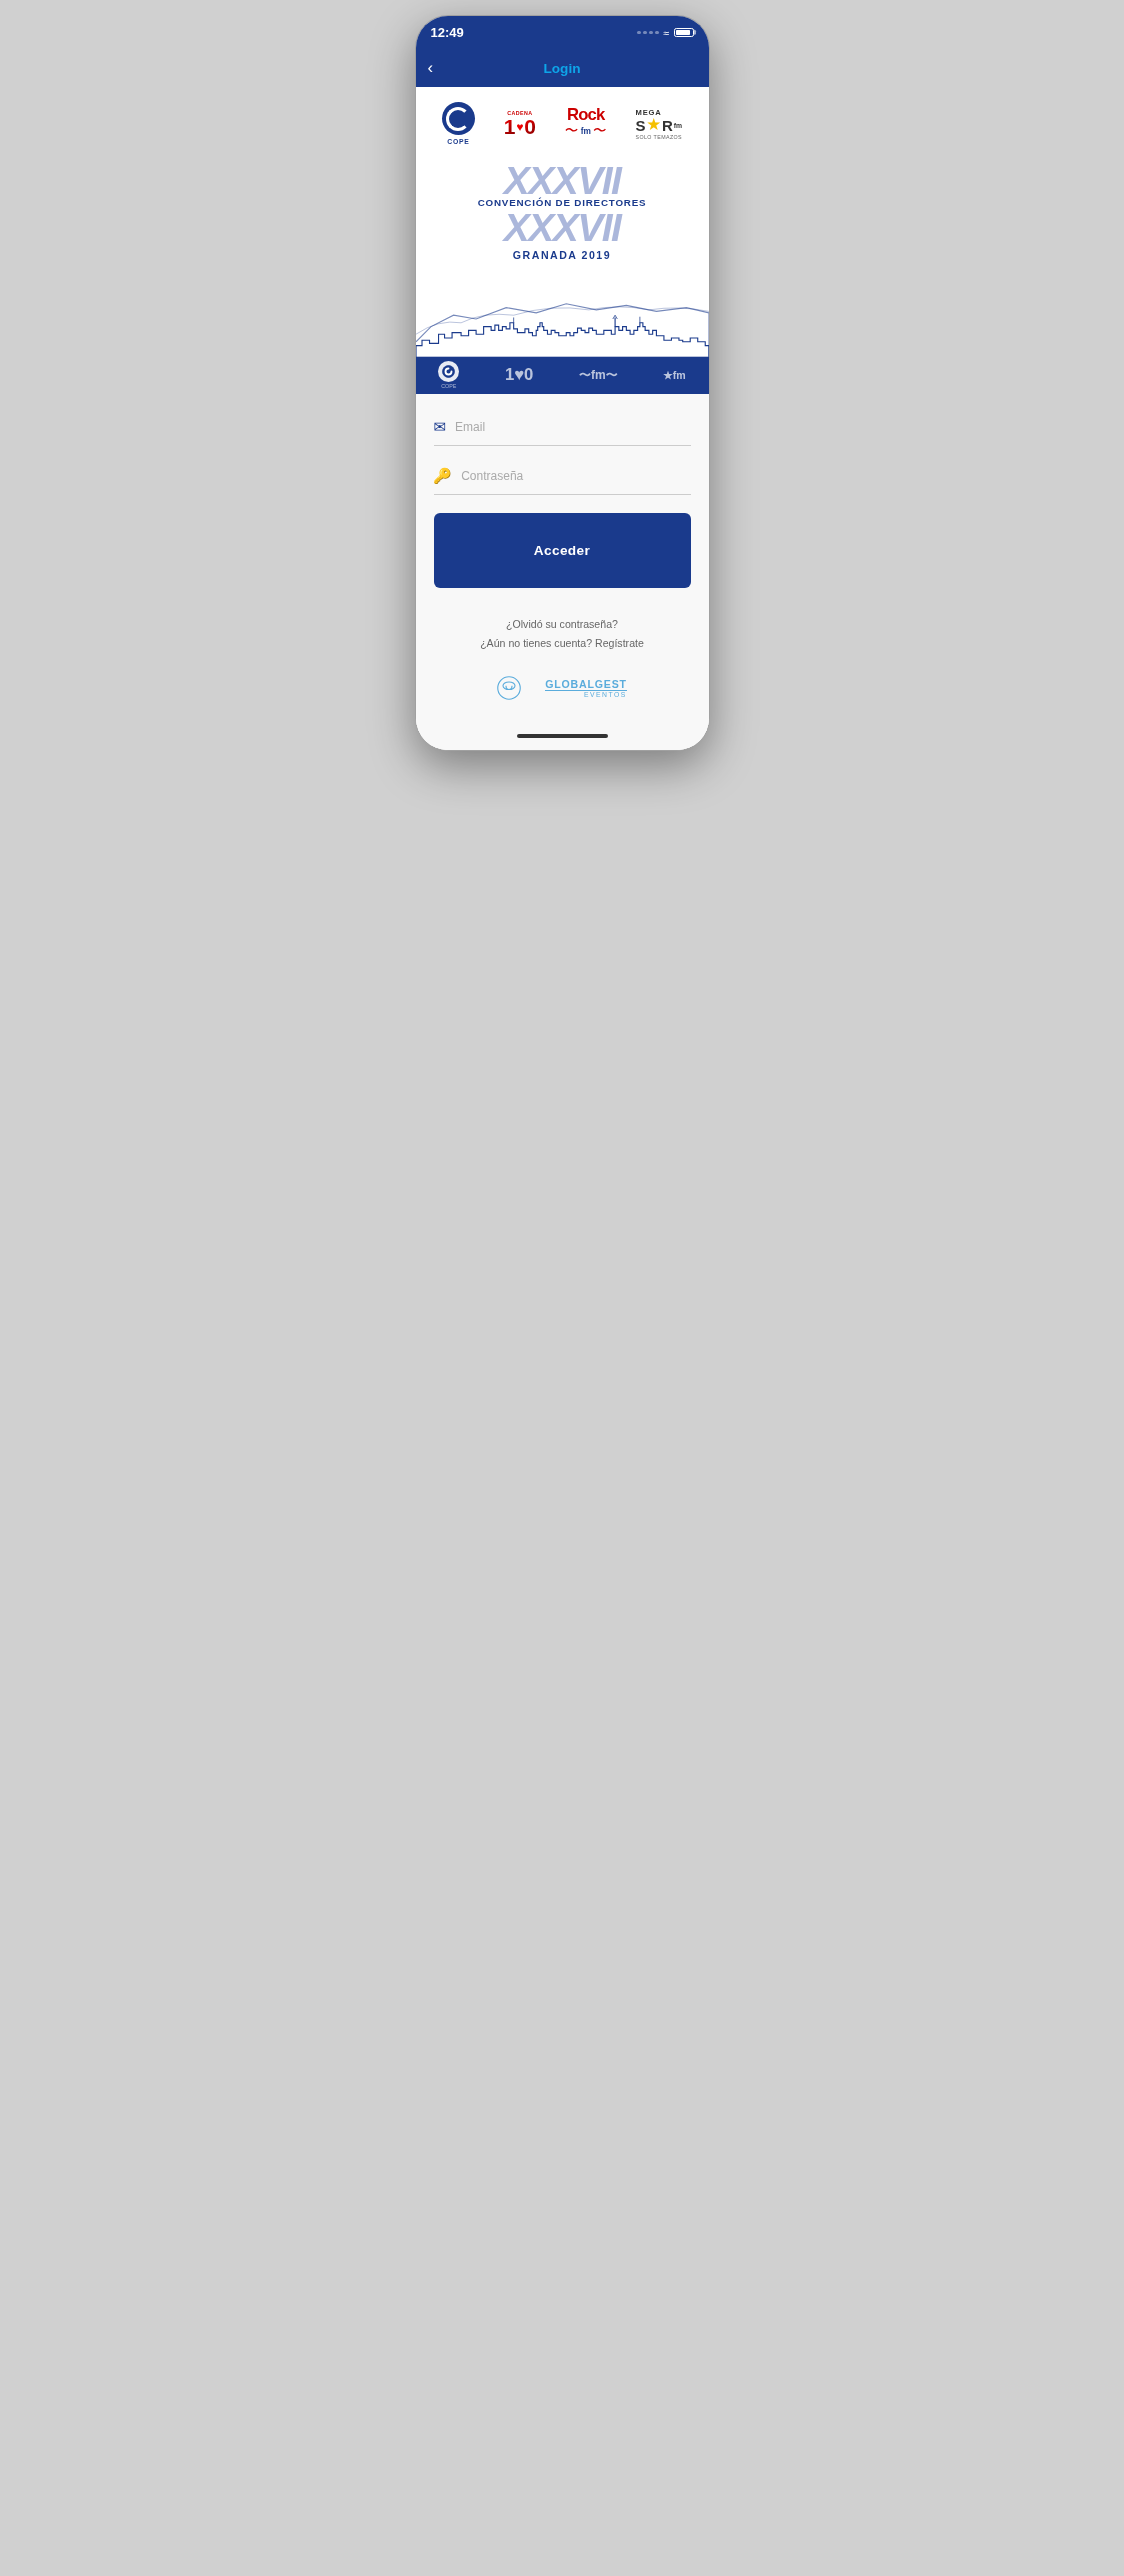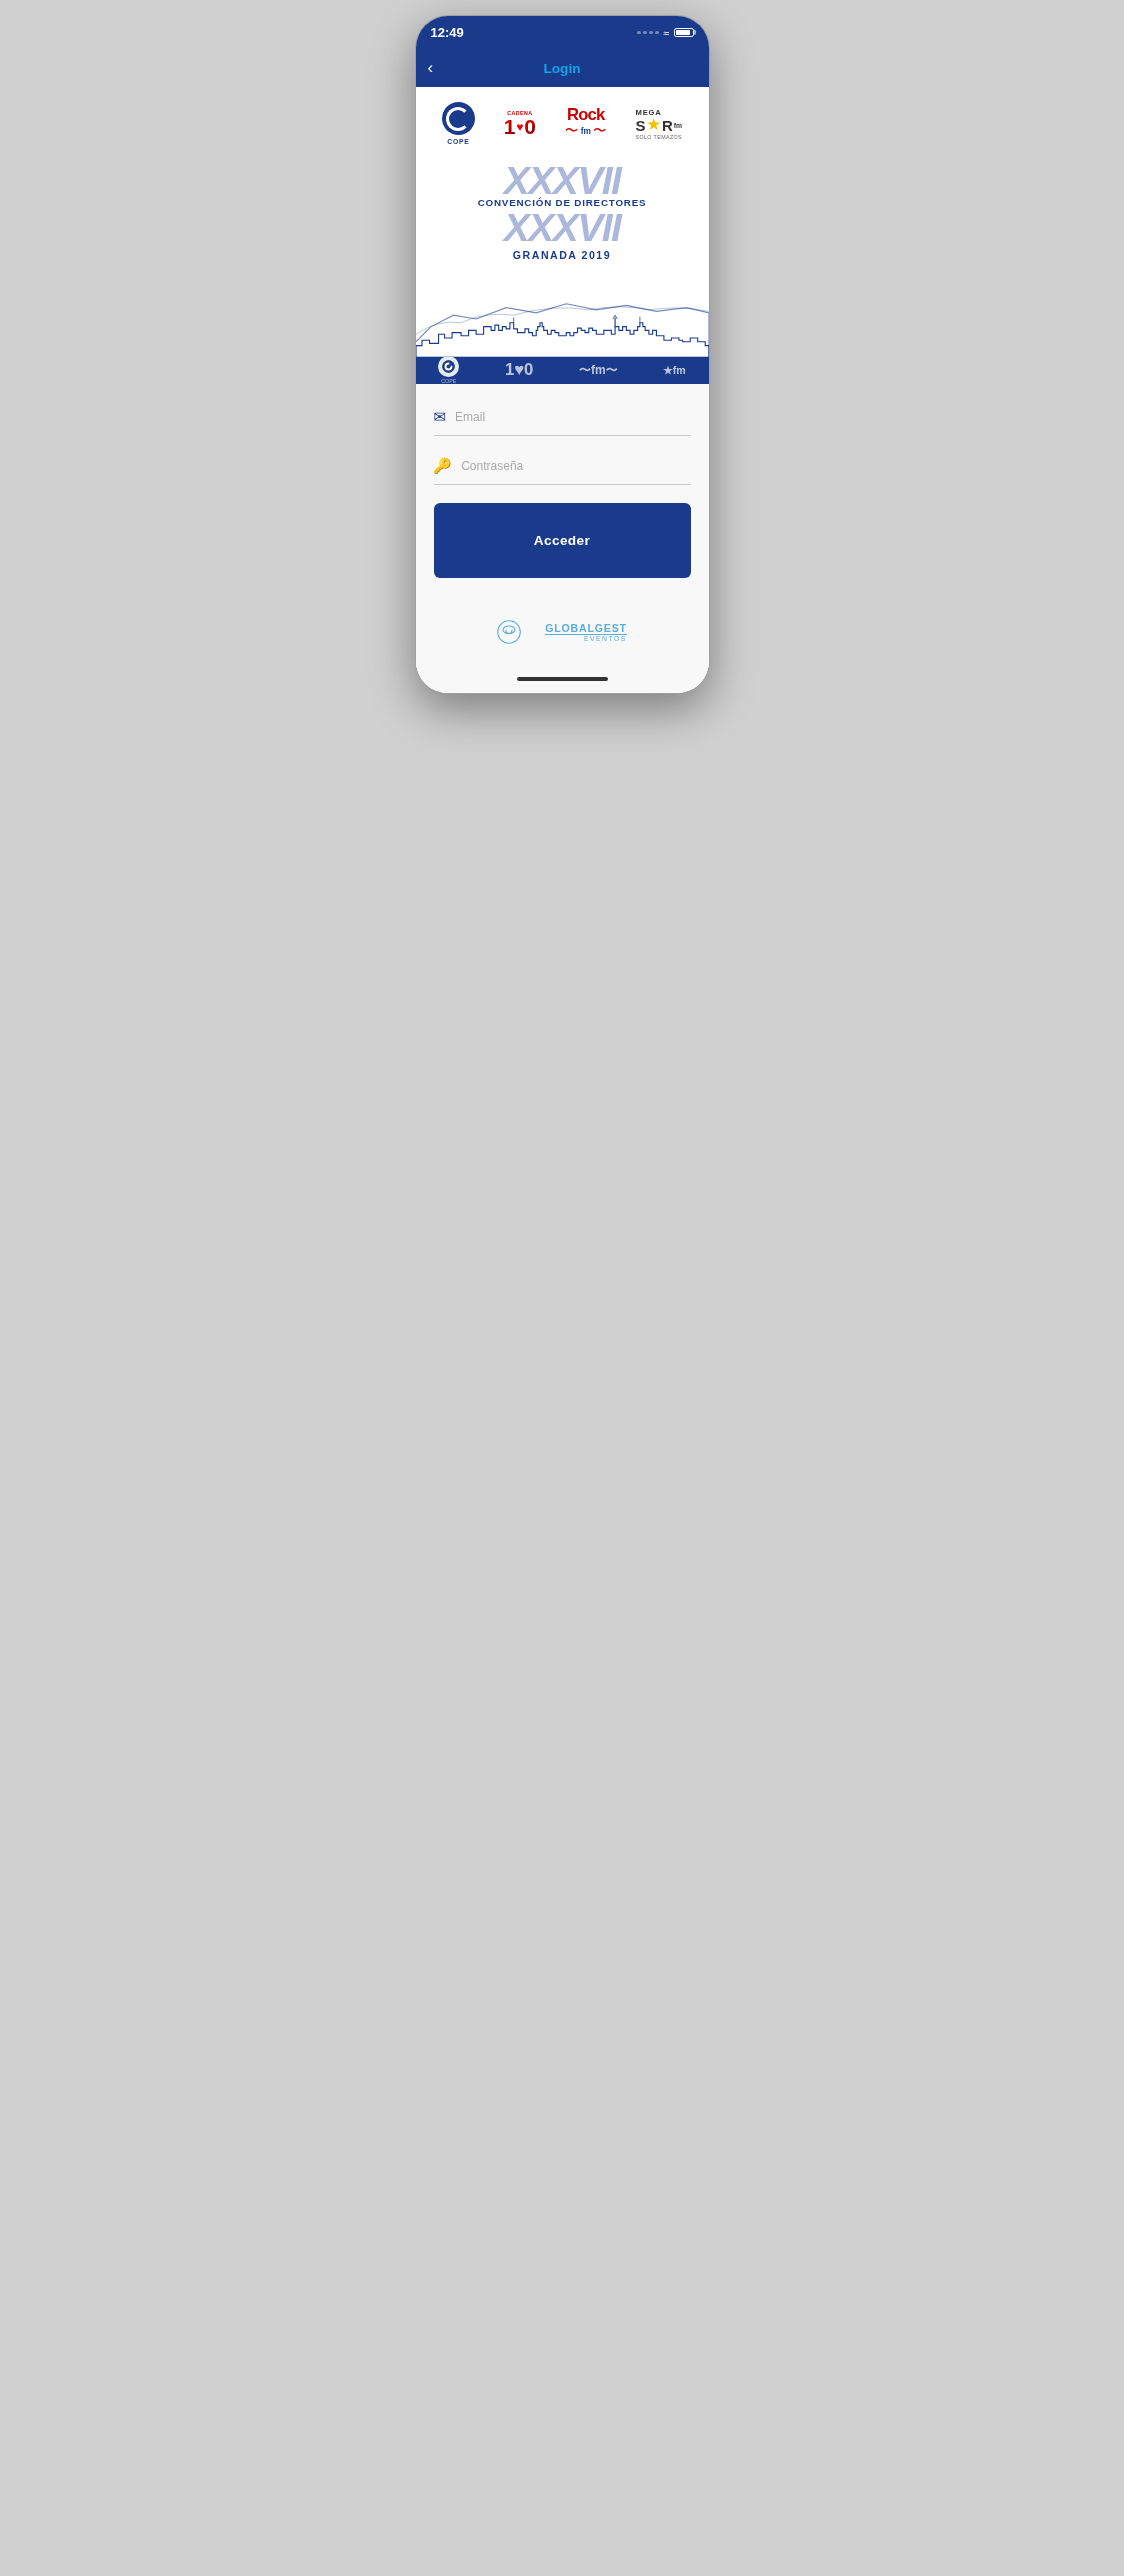--- a/index.html
+++ b/index.html
@@ -327,21 +327,21 @@
     .skyline-section {
       width: 100%;
       height: 76px;
       position: relative;
       overflow: hidden;
     }
 
     
     .tab-bar {
       background: #1a3a8c;
-      height: 27px;
+      height: 37px;
       display: flex;
       align-items: center;
       justify-content: space-around;
     }
 
     .tab-item {
       display: flex;
       flex-direction: column;
       align-items: center;
       cursor: pointer;
@@ -650,20 +650,24 @@
       
       <div class="input-group">
         <span class="input-icon">🔑</span>
         <input class="form-input" type="password" placeholder="Contraseña" style="">
       </div>
 
       
       <button class="login-button">Acceder</button>
     </div>
 
+    <div class="links-section">
+      <div class="forgot-link">¿Olvidó su contraseña?</div>
+      <div class="register-link">¿Aún no tienes cuenta? Regístrate</div>
+    </div>
 
     <div class="globalgest-section">
       <div class="globalgest-logo">
         <svg class="globalgest-icon" width="24" height="24" viewBox="0 0 32 32">
           <circle cx="16" cy="16" r="15" fill="none" stroke="#5aacdc" stroke-width="1.5"></circle>
           <ellipse cx="16" cy="13" rx="8" ry="5" fill="none" stroke="#5aacdc" stroke-width="1.5"></ellipse>
           <path d="M12,13 Q12,18 16,18 Q20,18 20,13" fill="none" stroke="#5aacdc" stroke-width="1.5"></path>
         </svg>
         <div class="globalgest-text-block">
           <span class="globalgest-name">GLOBALGEST</span>

